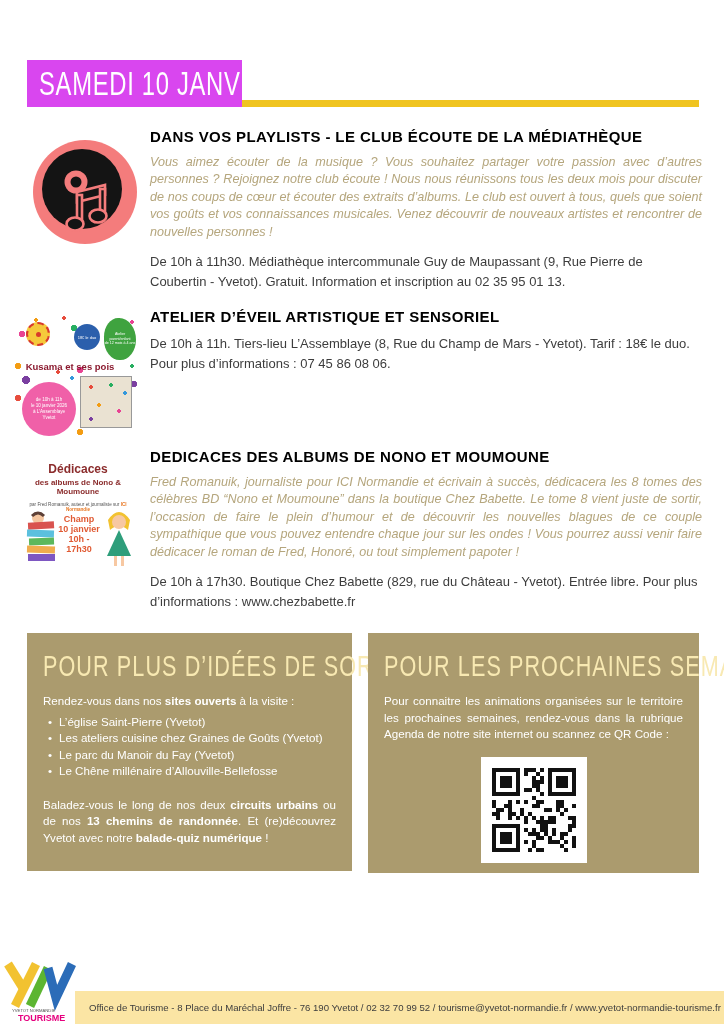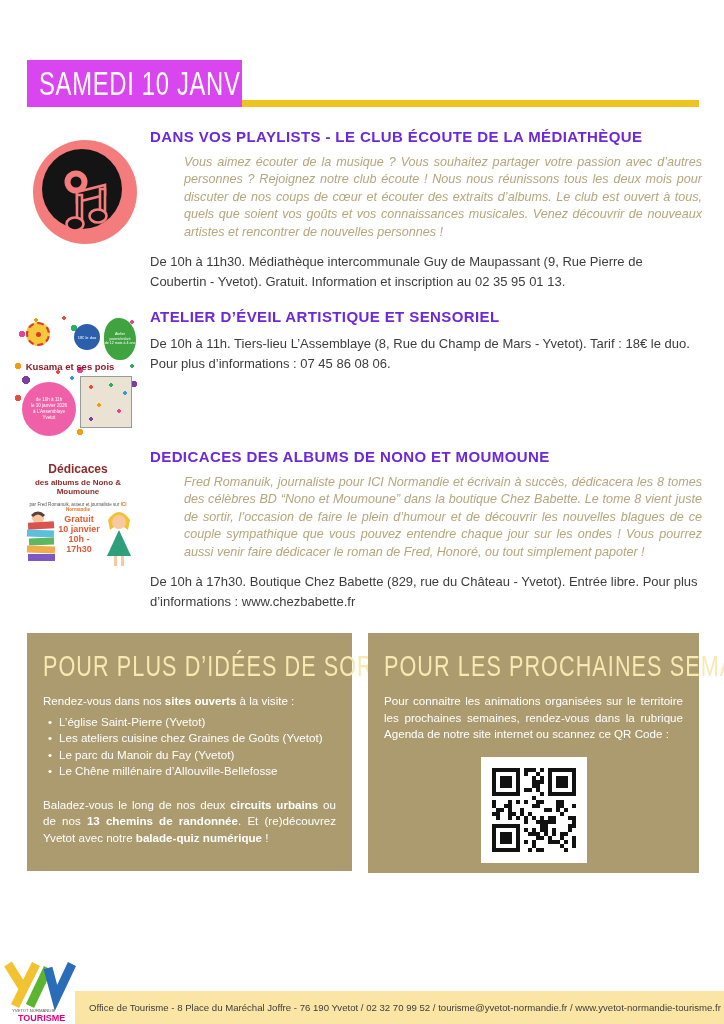--- a/index.html
+++ b/index.html
@@ -6,22 +6,22 @@
   body { background:#e8e8e8; font-family:"Liberation Sans", sans-serif; }
   .page { position:relative; width:724px; height:1024px; margin:0 auto; background:#ffffff; overflow:hidden; }
 
   
   .banner-box { position:absolute; left:27px; top:60px; width:215px; height:47px; background:#d946ef; display:flex; align-items:center; padding-left:12px; }
   .hand { font-family:"Liberation Sans", sans-serif; color:#ffffff; font-size:34px; letter-spacing:1px; display:inline-block; transform:scaleX(0.70); transform-origin:left center; white-space:nowrap; font-weight:400; }
   .banner-line { position:absolute; left:242px; top:100px; width:457px; height:7px; background:#F0C420; }
 
   
   .event { position:absolute; left:150px; width:552px; }
-  .event h2 { font-size:15px; font-weight:bold; color:#6d28d9; letter-spacing:0.4px; margin-bottom:9px; }
-  .event .desc { font-style:italic; color:#B5A67D; font-size:12.6px; line-height:17.4px; text-align:justify; margin-bottom:11px;margin-left:34px; }
+  .event h2 { font-size:15px; font-weight:bold; color:#000000; letter-spacing:0.4px; margin-bottom:9px; }
+  .event .desc { font-style:italic; color:#B5A67D; font-size:12.6px; line-height:17.4px; text-align:justify; margin-bottom:11px; }
   .event .info { color:#3D3D3D; font-size:13px; line-height:19.5px; }
 
   .media { position:absolute; }
   .media-vinyl { left:33px; top:140px; width:104px; height:104px; }
 
   
   .flyer-kusama { left:14px; top:314px; width:124px; height:124px; background:#ffffff;
     background-image:
       radial-gradient(circle 3px at 8px 20px, #E84393 97%, transparent),
       radial-gradient(circle 2px at 22px 6px, #F39C12 97%, transparent),
@@ -158,21 +158,21 @@
     <div class="n-woman">
       <svg width="30" height="62" viewBox="0 0 30 62">
         <path d="M4 12 Q15 -4 26 12 L24 22 Q15 14 6 22 Z" fill="#F2C230"></path>
         <circle cx="15" cy="14" r="7" fill="#F7C8A2"></circle>
         <polygon points="15,22 27,48 3,48" fill="#2E9E7B"></polygon>
         <rect x="10" y="48" width="3" height="10" fill="#F7C8A2"></rect>
         <rect x="17" y="48" width="3" height="10" fill="#F7C8A2"></rect>
       </svg>
     </div>
     <div class="n-date">
-      <div>Gratuit</div>
+      <div>Champ</div>
       <div>10 janvier</div>
       <div>10h - 17h30</div>
     </div>
   </div>
 
   <section class="event" style="top:448px">
     <h2>DEDICACES DES ALBUMS DE NONO ET MOUMOUNE</h2>
     <p class="desc">Fred Romanuik, journaliste pour ICI Normandie et écrivain à succès, dédicacera les 8 tomes des célèbres BD “Nono et Moumoune” dans la boutique Chez Babette. Le tome 8 vient juste de sortir, l’occasion de faire le plein d’humour et de découvrir les nouvelles blagues de ce couple sympathique que vous pouvez entendre chaque jour sur les ondes ! Vous pourrez aussi venir faire dédicacer le roman de Fred, Honoré, ou tout simplement papoter !</p>
     <p class="info">De 10h à 17h30. Boutique Chez Babette (829, rue du Château - Yvetot). Entrée libre. Pour plus d’informations : www.chezbabette.fr</p>
   </section>

